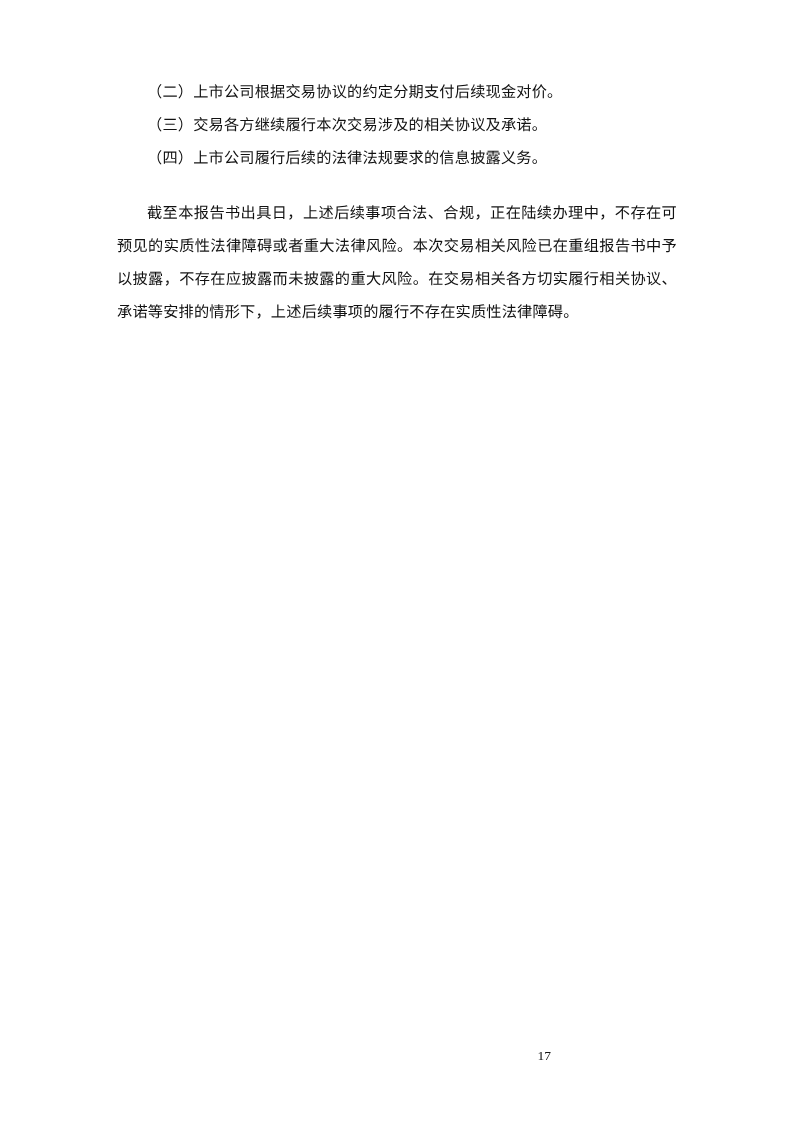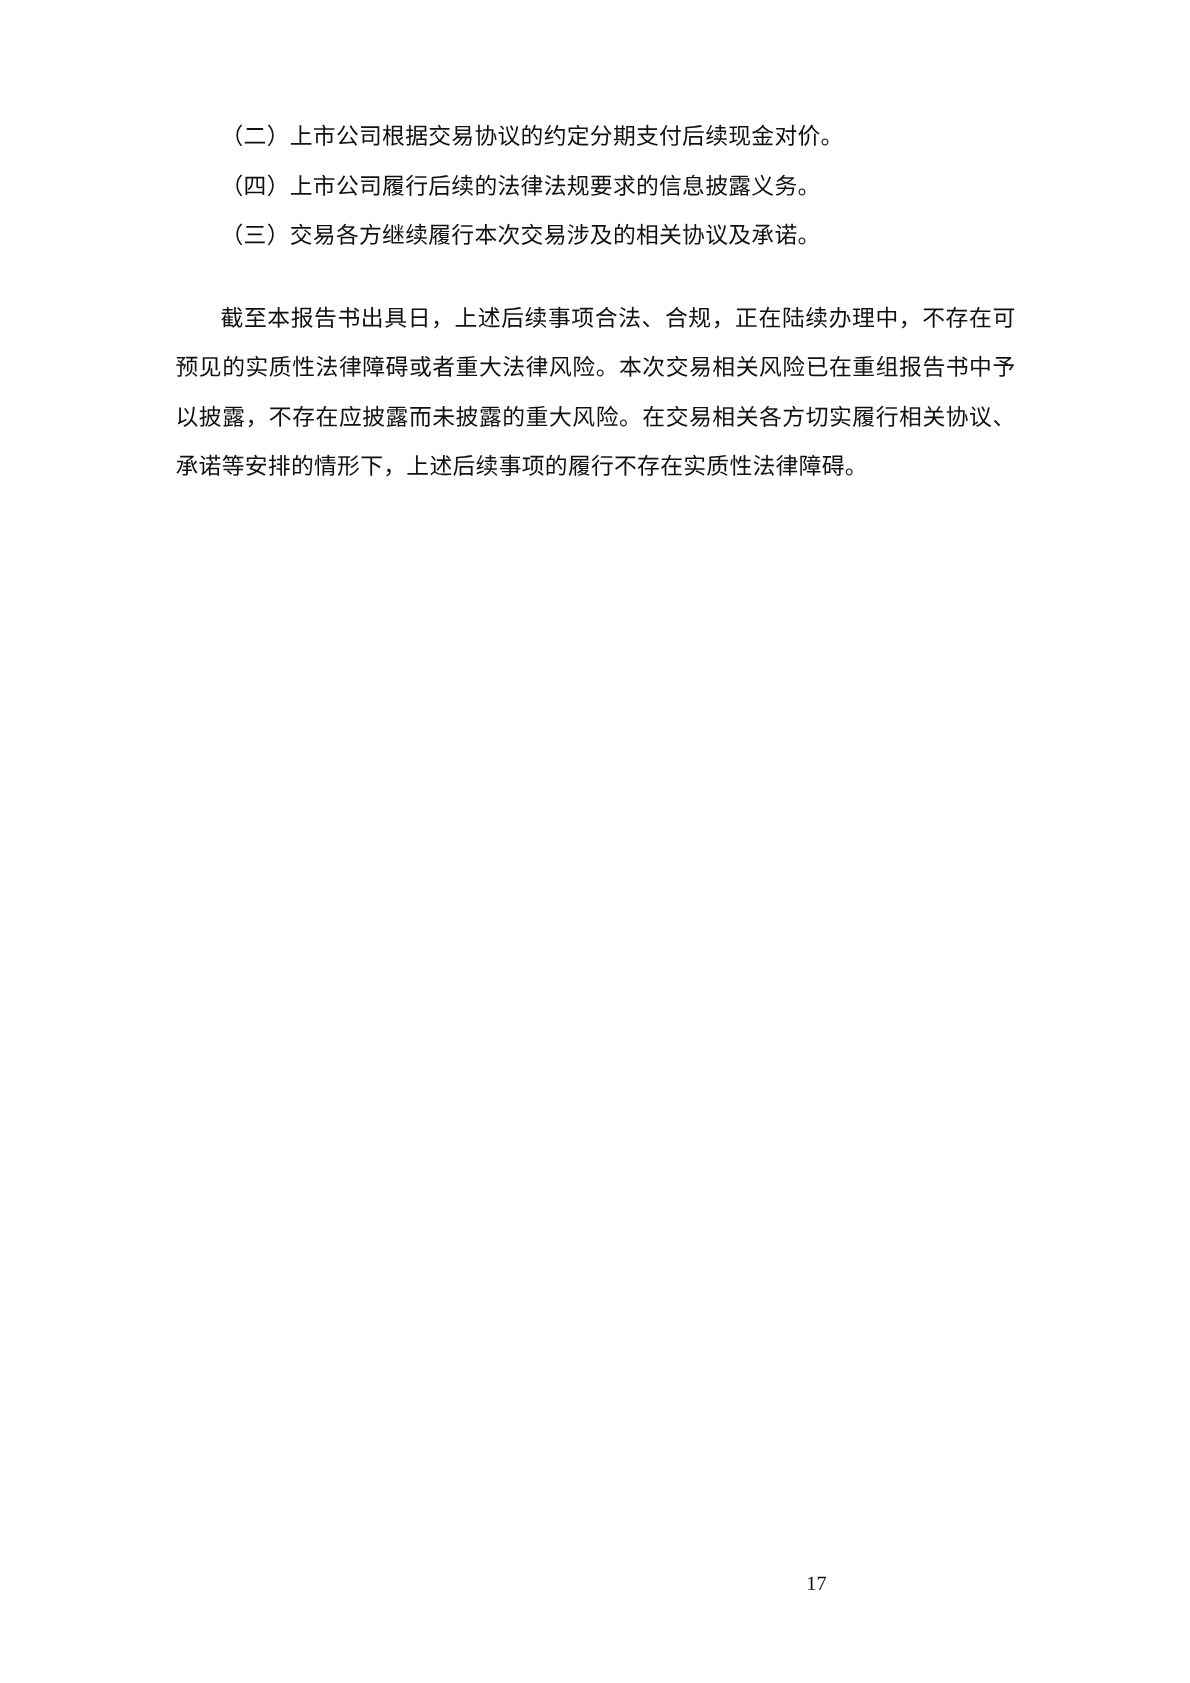--- a/index.html
+++ b/index.html
@@ -59,23 +59,23 @@
 </style>
 </head>
 <body>
 
 <div class="page">
 
   <div class="content">
 
     <p class="para indent-list">（二）上市公司根据交易协议的约定分期支付后续现金对价。</p>
 
+    <p class="para indent-list">（三）交易各方继续履行本次交易涉及的相关协议及承诺。</p>
+
     <p class="para indent-list">（四）上市公司履行后续的法律法规要求的信息披露义务。</p>
-
-    <p class="para indent-list">（三）交易各方继续履行本次交易涉及的相关协议及承诺。</p>
 
     <p class="para indent-body body-block">截至本报告书出具日，上述后续事项合法、合规，正在陆续办理中，不存在可预见的实质性法律障碍或者重大法律风险。本次交易相关风险已在重组报告书中予以披露，不存在应披露而未披露的重大风险。在交易相关各方切实履行相关协议、承诺等安排的情形下，上述后续事项的履行不存在实质性法律障碍。</p>
 
   </div>
 
   <div class="page-number">17</div>
 
 </div>
 
 </body></html>

